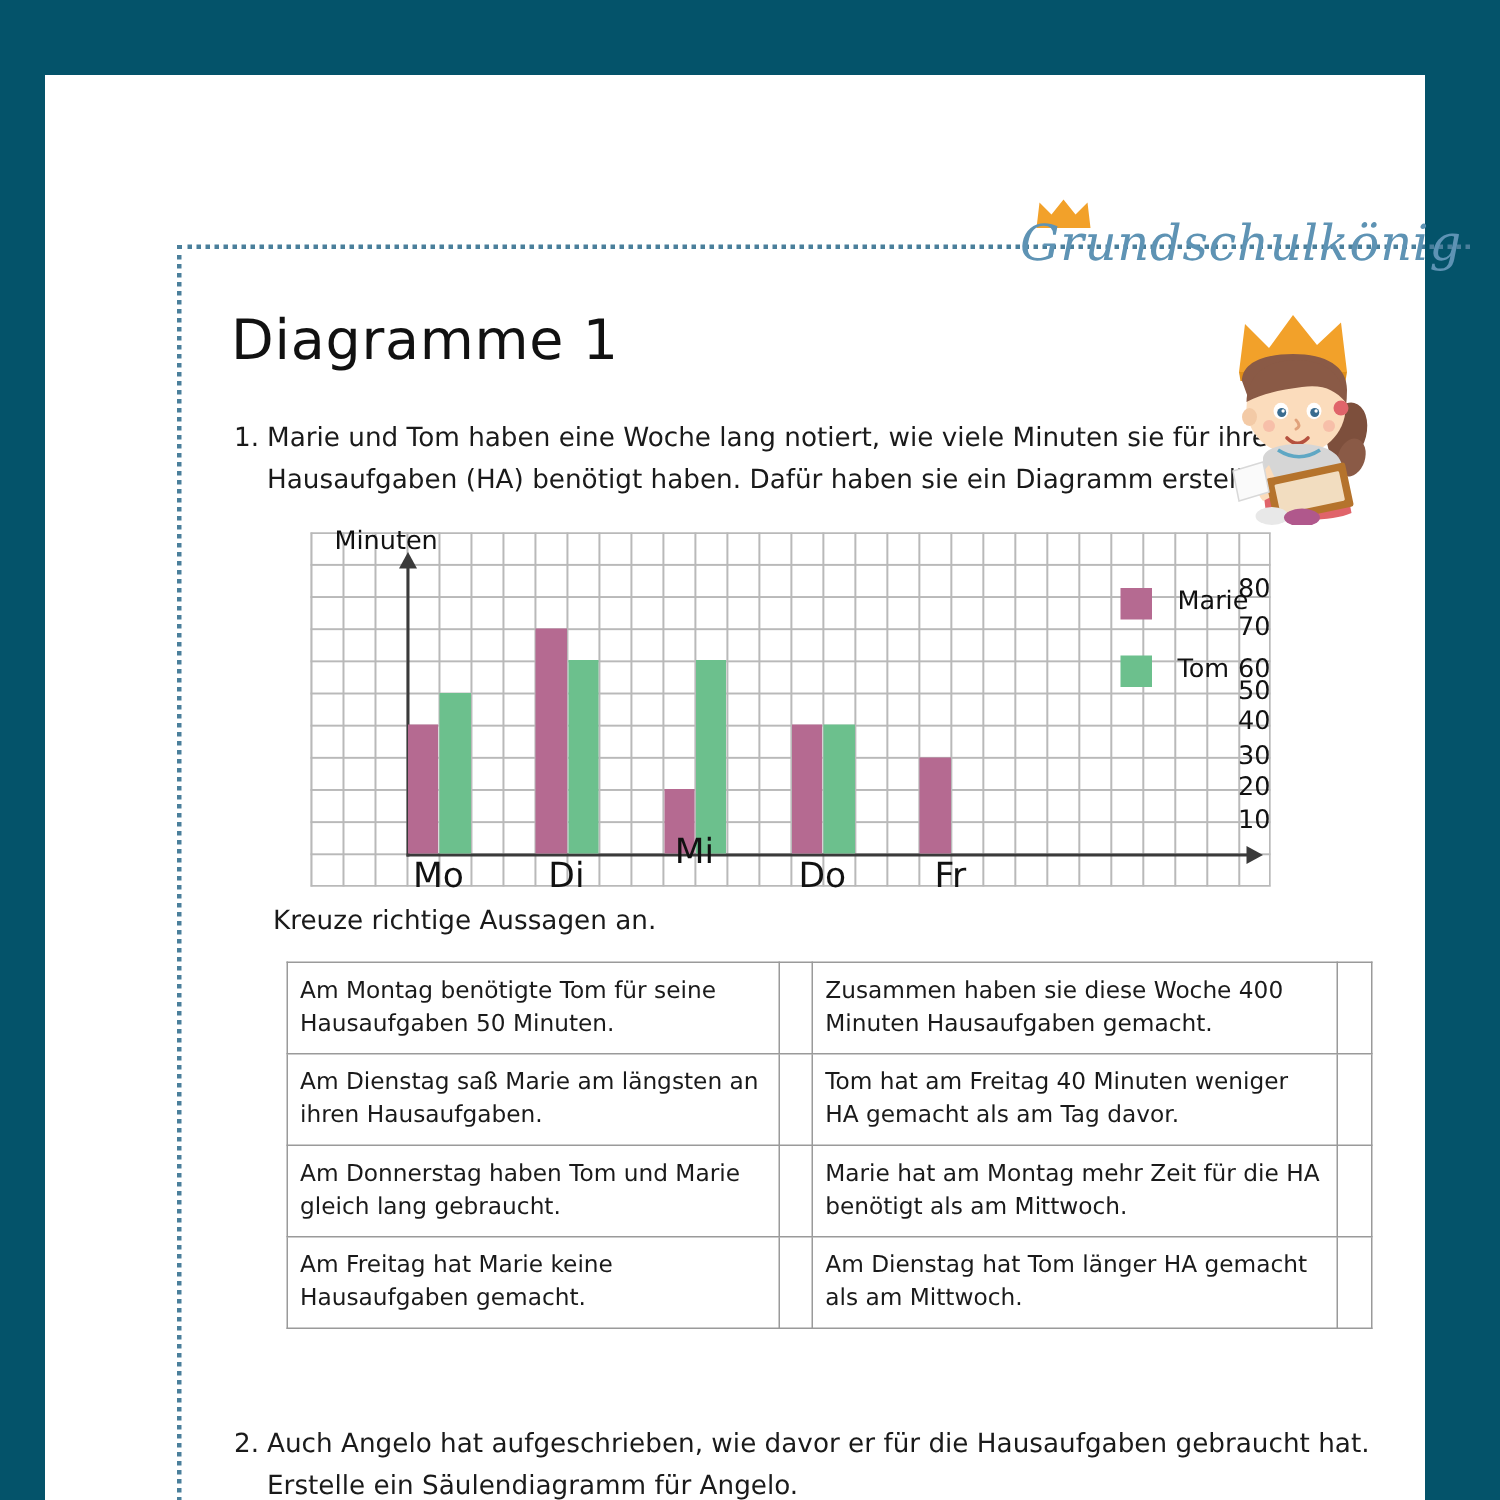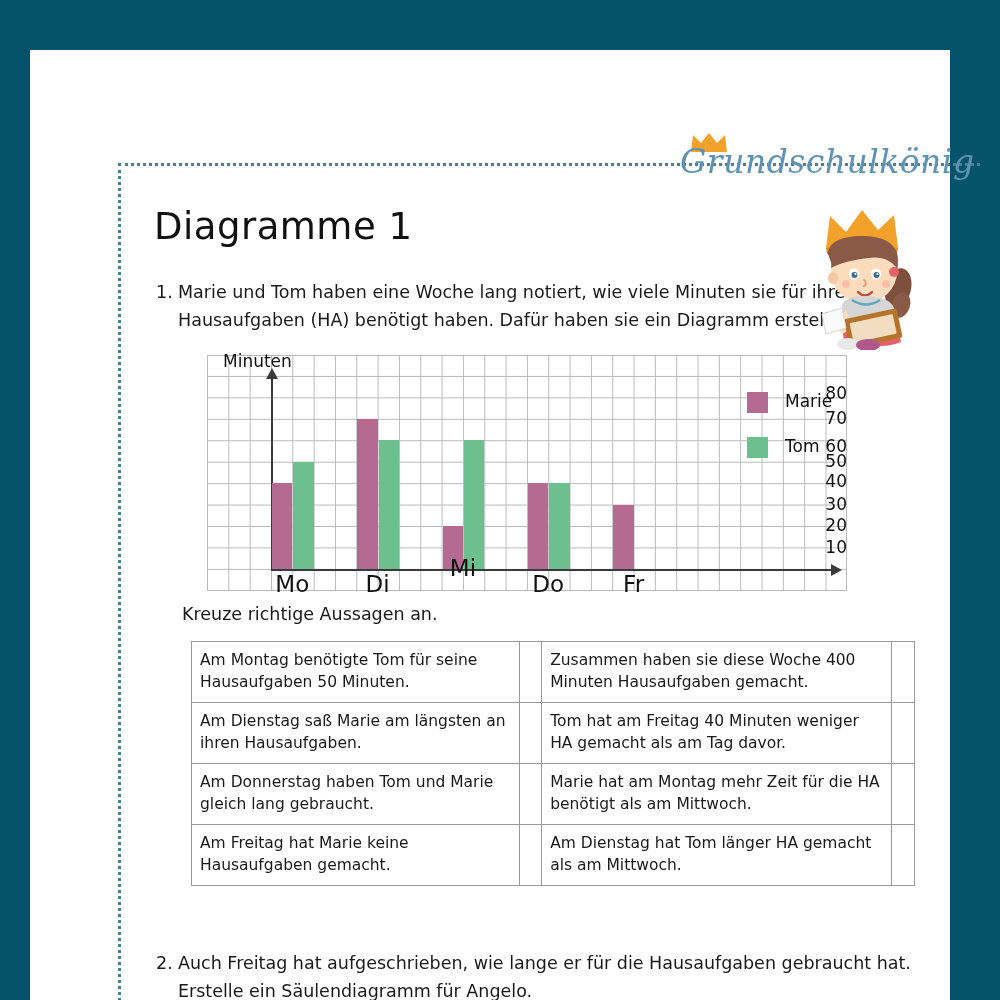--- a/index.html
+++ b/index.html
@@ -314,17 +314,17 @@
           <tr>
             <td class="txt-left">Am Freitag hat Marie keine Hausaufgaben gemacht.</td>
             <td class="chk"></td>
             <td class="txt-right">Am Dienstag hat Tom länger HA gemacht als am Mittwoch.</td>
             <td class="chk"></td>
           </tr>
         </tbody>
     </table>
 
     <div class="task" id="task2-num">2.</div>
-    <div class="task" id="task2-l1">Auch Freitag hat aufgeschrieben, wie lange er für die Hausaufgaben gebraucht hat.</div>
+    <div class="task" id="task2-l1">Auch Angelo hat aufgeschrieben, wie davor er für die Hausaufgaben gebraucht hat.</div>
     <div class="task" id="task2-l2">Erstelle ein Säulendiagramm für Angelo.</div>
 
   </div>
 </div>
 
 </body></html>

